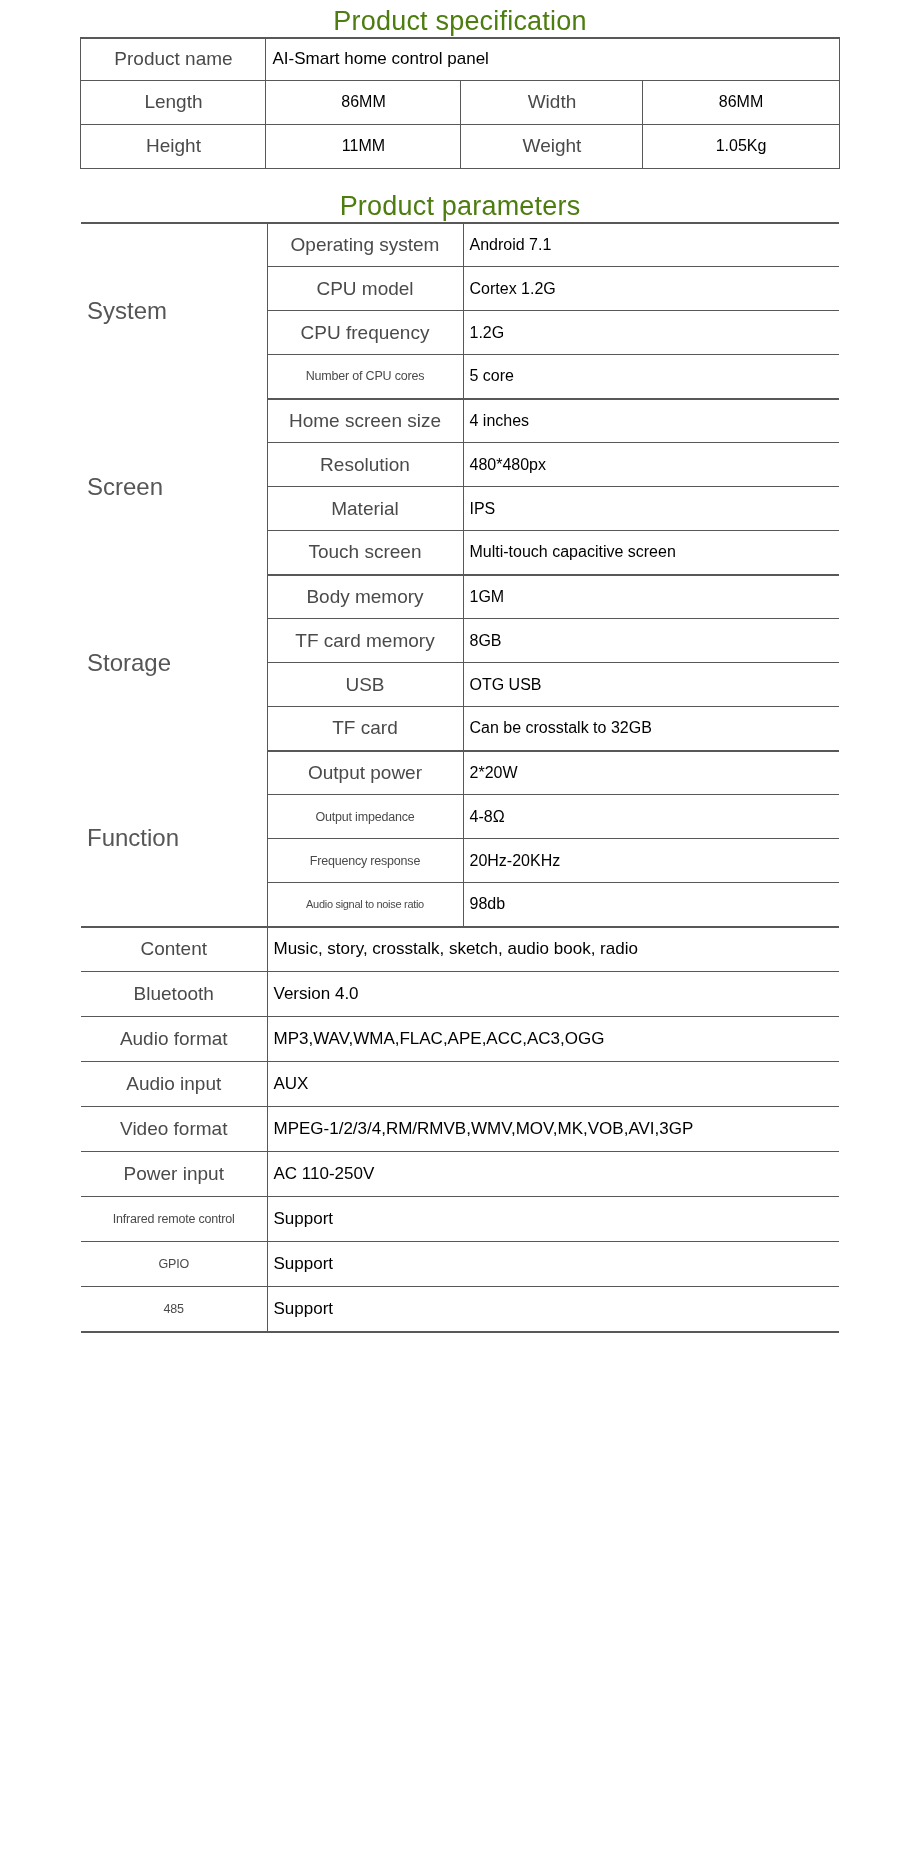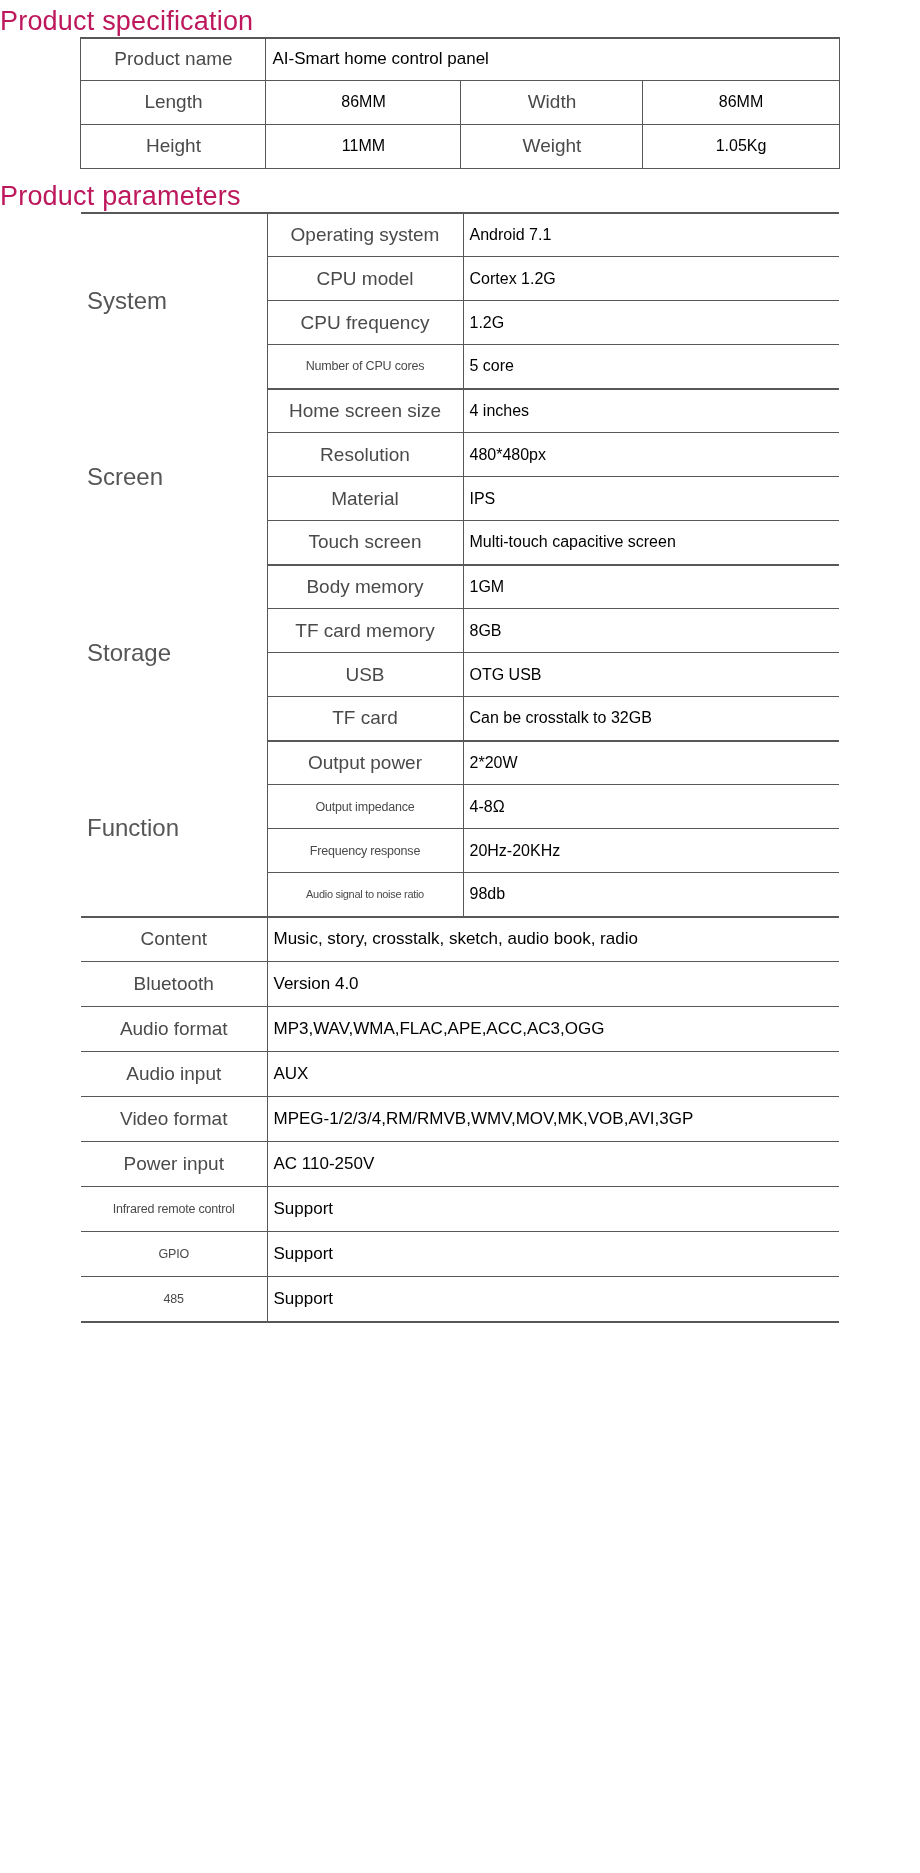--- a/index.html
+++ b/index.html
@@ -14,28 +14,29 @@
     font-family: "Liberation Sans", sans-serif;
     color: #4a4a4a;
     overflow: hidden;
   }
   .page {
     position: relative;
     width: 920px;
     height: 1873px;
   }
   .section-title {
+    text-align: center;
     font-size: 27px;
     font-weight: 400;
-    color: #be185d;
+    color: #4d7c0f;
     letter-spacing: 0.2px;
     font-family: "Liberation Sans", sans-serif;
   }
   #title-spec { margin: 0; padding-top: 6px; }
-  #title-params { margin: 0; padding-top: 12px; }
+  #title-params { margin: 0; padding-top: 22px; }
 
   table.spec {
     border-collapse: collapse;
     table-layout: fixed;
     margin: 0 auto;
   }
   
   table.spec td {
     border: 1px solid #585858;
     vertical-align: middle;

